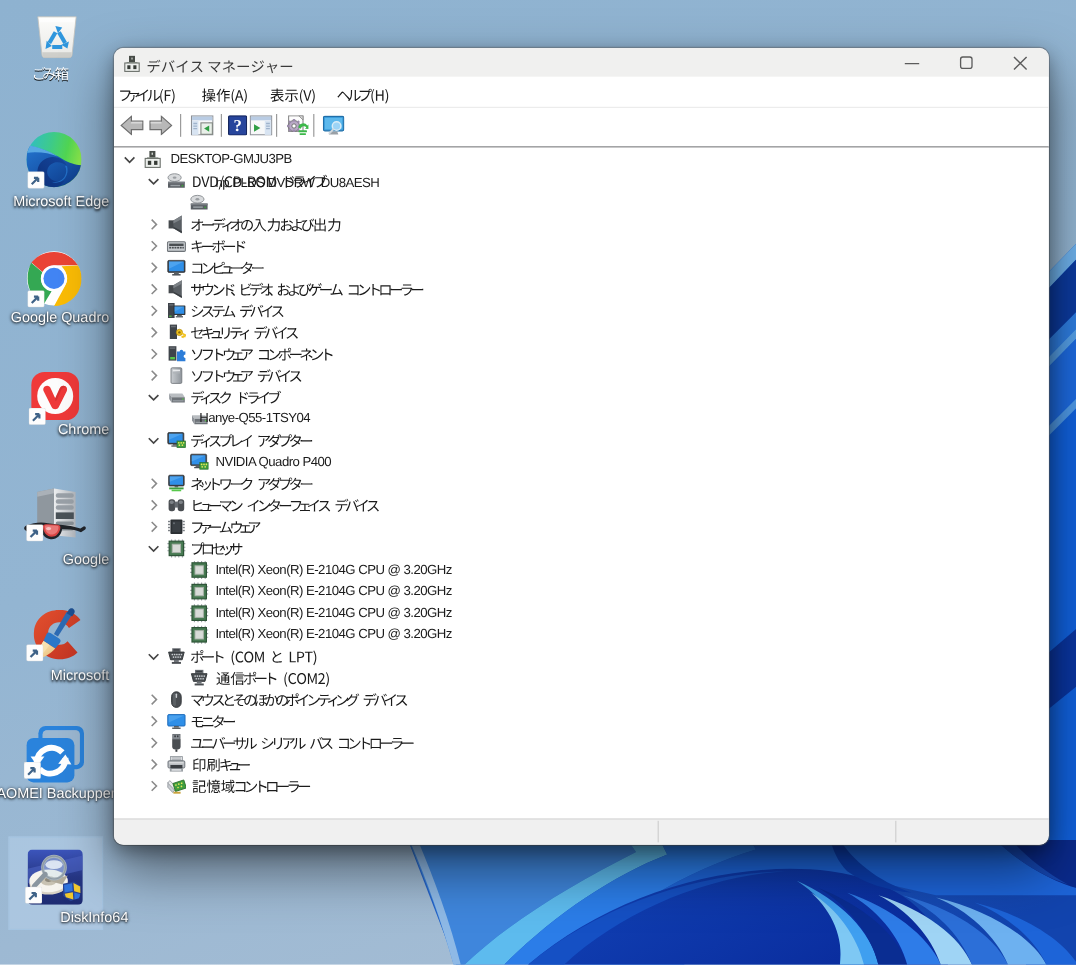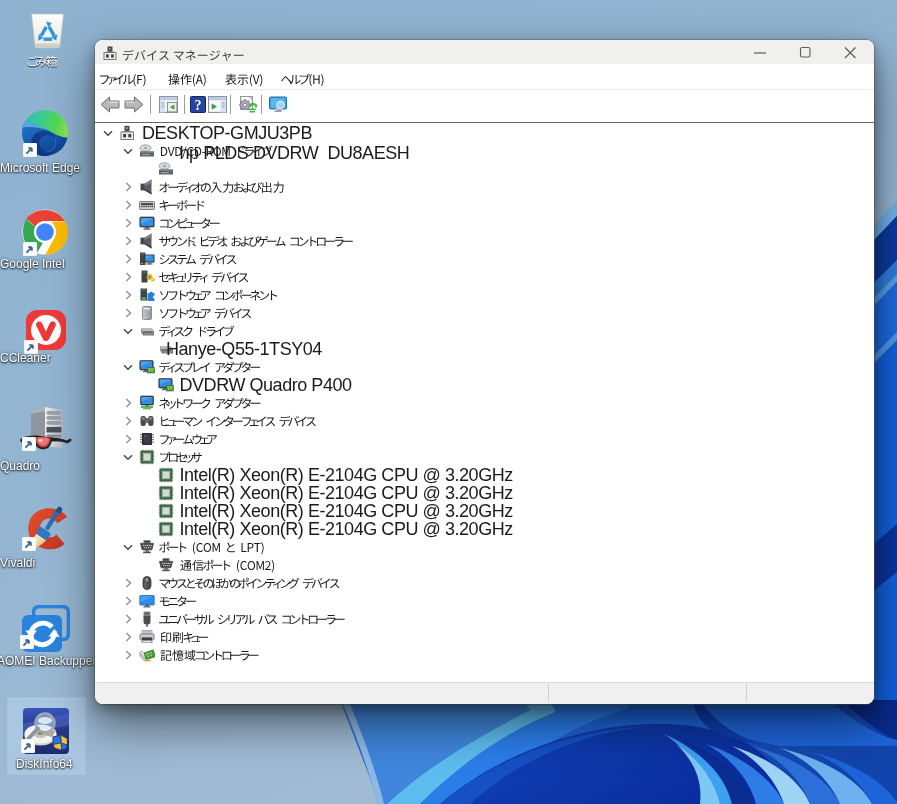--- a/index.html
+++ b/index.html
@@ -1,20 +1,20 @@
 <!DOCTYPE html>
 <html><head><meta charset="utf-8"><style>
 *{margin:0;padding:0;box-sizing:border-box}
 html,body{width:897px;height:804px;overflow:hidden;font-family:"Liberation Sans",sans-serif}
 #page{position:relative;width:897px;height:804px;overflow:hidden}
 .abs{position:absolute}
 svg.t{position:absolute;overflow:visible}
-.lbl{position:absolute;color:#fff;font-size:12px;text-align:left;
+.lbl{position:absolute;color:#fff;font-size:12px;text-align:right;
  text-shadow:0 1px 2px rgba(0,0,0,.9),0 0 3px rgba(0,0,0,.6);white-space:nowrap}
-.row-ascii{position:absolute;font-size:18px;letter-spacing:-.45px;color:#1b1b1b;white-space:pre;line-height:18px}
+.row-ascii{position:absolute;font-size:11px;letter-spacing:-.45px;color:#1b1b1b;white-space:pre;line-height:18px}
 </style></head><body>
 <div id="page">
 <svg width="0" height="0" style="position:absolute">
       <defs>
 <path id="g0" d="M2.6 -8.3V-7.3C3.6 -7.2 4.6 -7.2 5.8 -7.2C6.9 -7.2 8.2 -7.3 9 -7.3V-8.3C8.1 -8.2 6.9 -8.1 5.8 -8.1C4.6 -8.1 3.5 -8.2 2.6 -8.3ZM3.1 -3.5 2.1 -3.6C2 -3.1 1.9 -2.5 1.9 -1.9C1.9 -0.4 3.3 0.4 5.7 0.4C7.4 0.4 9 0.2 9.8 0L9.8 -1C8.9 -0.7 7.3 -0.6 5.7 -0.6C3.8 -0.6 2.8 -1.2 2.8 -2.1C2.8 -2.5 2.9 -3 3.1 -3.5ZM9.3 -9.6 8.7 -9.4C9 -8.9 9.4 -8.2 9.7 -7.7L10.3 -8C10.1 -8.5 9.6 -9.2 9.3 -9.6ZM10.7 -10.1 10 -9.8C10.4 -9.4 10.8 -8.7 11 -8.2L11.7 -8.5C11.4 -8.9 11 -9.7 10.7 -10.1Z"></path>
 <path id="g1" d="M10.2 -6.2 9.2 -6.3C9.2 -5.9 9.2 -5.5 9.2 -5.2C9.2 -4.9 9.2 -4.6 9.1 -4.3C8.1 -4.7 7 -5.1 5.8 -5.2C6.3 -6.4 6.8 -7.6 7.2 -8.1C7.3 -8.3 7.4 -8.4 7.5 -8.5L6.9 -9C6.7 -9 6.5 -8.9 6.3 -8.9C5.8 -8.8 4.2 -8.8 3.6 -8.8C3.3 -8.8 3 -8.8 2.7 -8.8L2.7 -7.8C3 -7.8 3.3 -7.9 3.6 -7.9C4.2 -7.9 5.6 -8 6.1 -8C5.7 -7.3 5.3 -6.2 4.9 -5.3C2.5 -5.2 0.9 -3.9 0.9 -2.1C0.9 -1.1 1.5 -0.5 2.4 -0.5C3 -0.5 3.5 -0.7 3.9 -1.3C4.4 -2 5 -3.4 5.4 -4.4C6.7 -4.3 7.9 -3.9 8.9 -3.3C8.5 -2 7.6 -0.7 5.7 0.1L6.5 0.7C8.3 -0.1 9.2 -1.3 9.7 -2.8C10.2 -2.5 10.6 -2.2 10.9 -1.9L11.4 -2.9C11 -3.2 10.5 -3.5 9.9 -3.9C10.1 -4.5 10.1 -5.3 10.2 -6.2ZM4.5 -4.4C4.1 -3.5 3.6 -2.4 3.2 -1.8C2.9 -1.5 2.7 -1.4 2.5 -1.4C2.1 -1.4 1.7 -1.7 1.7 -2.2C1.7 -3.3 2.7 -4.3 4.5 -4.4Z"></path>
 <path id="g2" d="M6.8 -3.5H10V-2.3H6.8ZM6.8 -4.2V-5.4H10V-4.2ZM6.8 -1.6H10V-0.3H6.8ZM6 -6.2V0.9H6.8V0.4H10V0.9H11V-6.2ZM2.2 -10.1C1.8 -8.9 1.2 -7.7 0.4 -6.9C0.6 -6.8 1 -6.6 1.2 -6.4C1.6 -6.9 2 -7.5 2.3 -8.1H2.8C3.1 -7.7 3.3 -7.1 3.4 -6.7H2.8V-5.3H0.7V-4.5H2.6C2.1 -3.2 1.2 -1.8 0.4 -1C0.6 -0.9 0.9 -0.5 1 -0.3C1.6 -1 2.3 -2 2.8 -3V1H3.7V-3.1C4.2 -2.5 4.8 -1.9 5 -1.5L5.6 -2.2C5.3 -2.5 4.2 -3.6 3.7 -4V-4.5H5.6V-5.3H3.7V-6.6L4.2 -6.8C4.2 -7.2 3.9 -7.7 3.7 -8.1H5.9V-8.9H2.7C2.8 -9.3 3 -9.6 3.1 -9.9ZM6.9 -10.1C6.6 -8.9 6 -7.8 5.2 -7C5.4 -6.9 5.8 -6.7 5.9 -6.5C6.3 -7 6.7 -7.5 7.1 -8.1H7.8C8.2 -7.6 8.6 -7 8.7 -6.5L9.5 -6.9C9.4 -7.2 9.1 -7.7 8.7 -8.1H11.4V-8.9H7.4C7.6 -9.2 7.7 -9.6 7.8 -9.9Z"></path>
 <path id="g3" d="M2.4 -8.8V-7.8C2.7 -7.8 3.1 -7.8 3.5 -7.8C4.2 -7.8 7 -7.8 7.7 -7.8C8 -7.8 8.4 -7.8 8.8 -7.8V-8.8C8.4 -8.7 8 -8.7 7.7 -8.7C7 -8.7 4.2 -8.7 3.5 -8.7C3.1 -8.7 2.8 -8.7 2.4 -8.8ZM9.4 -9.7 8.8 -9.5C9.1 -9 9.5 -8.3 9.8 -7.8L10.4 -8.1C10.2 -8.6 9.7 -9.3 9.4 -9.7ZM10.7 -10.2 10.1 -10C10.5 -9.5 10.8 -8.8 11.1 -8.3L11.7 -8.6C11.5 -9 11.1 -9.8 10.7 -10.2ZM1 -5.8V-4.8C1.3 -4.8 1.7 -4.8 2.1 -4.8H5.7C5.6 -3.6 5.5 -2.6 5 -1.8C4.5 -1.1 3.6 -0.4 2.7 0L3.6 0.7C4.6 0.2 5.5 -0.7 5.9 -1.5C6.4 -2.4 6.6 -3.5 6.6 -4.8H9.9C10.2 -4.8 10.6 -4.8 10.8 -4.8V-5.8C10.6 -5.7 10.2 -5.7 9.9 -5.7C9.3 -5.7 2.7 -5.7 2.1 -5.7C1.7 -5.7 1.3 -5.7 1 -5.8Z"></path>
 <path id="g4" d="M9.2 -9.3 8.5 -9.1C8.9 -8.6 9.3 -7.9 9.5 -7.4L10.2 -7.7C9.9 -8.2 9.5 -8.9 9.2 -9.3ZM10.5 -9.8 9.9 -9.6C10.2 -9.1 10.6 -8.4 10.9 -7.9L11.5 -8.2C11.3 -8.6 10.8 -9.4 10.5 -9.8ZM2.6 -3.6C2.2 -2.6 1.5 -1.3 0.8 -0.3L1.8 0.1C2.5 -0.9 3.1 -2.1 3.6 -3.2C4.1 -4.4 4.5 -6.2 4.6 -7C4.7 -7.2 4.8 -7.6 4.9 -7.8L3.8 -8.1C3.6 -6.7 3.1 -4.8 2.6 -3.6ZM8.5 -4.1C9 -2.8 9.6 -1.2 9.9 0.1L10.9 -0.3C10.6 -1.4 10 -3.2 9.5 -4.4C9 -5.7 8.2 -7.3 7.8 -8.2L6.8 -7.9C7.3 -7 8 -5.3 8.5 -4.1Z"></path>
 <path id="g5" d="M1 -4.3 1.5 -3.4C3.2 -3.9 4.8 -4.6 6.1 -5.4V-0.9C6.1 -0.5 6 0.1 6 0.4H7.2C7.1 0.1 7.1 -0.5 7.1 -0.9V-6C8.3 -6.8 9.4 -7.7 10.4 -8.7L9.6 -9.4C8.7 -8.4 7.5 -7.4 6.3 -6.6C4.9 -5.7 3.1 -4.9 1 -4.3Z"></path>
@@ -362,24 +362,24 @@
 <path d="M38.9,35.8 L43.9,37.2 L42.7,40.6 L39.1,41.5 Z" fill="#3173dc"></path>
       </g>
 </svg>
 <svg class="abs" style="left:21px;top:739px" width="14" height="14" viewBox="0 0 13 13">
       <g>
         <rect x="0" y="0" width="13" height="13" rx="1.5" fill="#fdfdfd" stroke="#dcdcdc" stroke-width=".5"></rect>
 <path d="M3.2,9.8 L8.2,4.8 M8.2,4.8 L4.9,4.8 M8.2,4.8 L8.2,8.1" stroke="#3e6287" stroke-width="1.7" fill="none"></path>
       </g>
     </svg>
 <div class="lbl" style="left:0px;top:161px;width:91px">Microsoft Edge</div>
-<div class="lbl" style="left:0px;top:257px;width:91px">Google Intel</div>
-<div class="lbl" style="left:0px;top:351px;width:91px">CCleaner</div>
-<div class="lbl" style="left:0px;top:459px;width:91px">Quadro</div>
-<div class="lbl" style="left:0px;top:556px;width:91px">Vivaldi</div>
+<div class="lbl" style="left:0px;top:257px;width:91px">Google Quadro</div>
+<div class="lbl" style="left:0px;top:351px;width:91px">Chrome</div>
+<div class="lbl" style="left:0px;top:459px;width:91px">Google</div>
+<div class="lbl" style="left:0px;top:556px;width:91px">Microsoft</div>
 <div class="lbl" style="left:-3px;top:654px;width:97px">AOMEI Backupper</div>
 <div class="lbl" style="left:16px;top:757px;width:91px">DiskInfo64</div>
 <svg class="t " style="left:28.0px;top:53.4px;width:32px;height:18px" viewBox="0 -13.92 32 18.00">
       <g fill="rgba(0,0,0,.85)">
         <use href="#g0" x="-1.6"></use>
         <use href="#g1" x="7.2"></use>
         <use href="#g2" x="17.6"></use>
       </g>
     </svg>
 <svg class="t " style="left:27.5px;top:52.4px;width:32px;height:18px" viewBox="0 -13.92 32 18.00">
@@ -861,21 +861,21 @@
 <rect x="3.8" y="12.2" width="6" height="1" fill="#454a50"></rect>
 <rect x="8.5" y="8.5" width="7" height="5.5" fill="#3f9e3f" stroke="#2c702c" stroke-width=".6"></rect>
 <g fill="#e8e85a">
         <circle cx="10" cy="10" r=".7"></circle>
         <circle cx="12" cy="10" r=".7"></circle>
         <circle cx="14" cy="10" r=".7"></circle>
         <circle cx="10.5" cy="12" r=".7"></circle>
         <circle cx="13" cy="12" r=".7"></circle>
       </g>
     </svg>
-<div class="row-ascii" style="left:179.5px;top:376px">DVDRW Quadro P400</div>
+<div class="row-ascii" style="left:179.5px;top:376px">NVIDIA Quadro P400</div>
 <svg class="abs" style="left:119.5px;top:395px" width="16" height="16" viewBox="0 0 16 16">
       <path d="M6.4,4 L10.4,8 L6.4,12" stroke="#8a8a8a" stroke-width="1.3" fill="none"></path>
     </svg>
 <svg class="abs" style="left:139px;top:395px" width="16" height="16" viewBox="0 0 16 16">
       <rect x="1.5" y="1" width="13" height="9" rx="1" fill="#3d4248" stroke="#2a2e33" stroke-width=".6"></rect>
 <rect x="2.5" y="2" width="11" height="7" fill="#2f8fe8"></rect>
 <path d="M2.5,2 L13.5,2 L2.5,6.5 Z" fill="#55a8f0" opacity=".8"></path>
 <rect x="6.5" y="10" width="3" height="1.2" fill="#5a6065"></rect>
 <rect x="2" y="11.2" width="12" height="1.6" fill="#3f9e3f"></rect>
 <rect x="4" y="13" width="8" height="1.4" fill="#57c84a"></rect>

